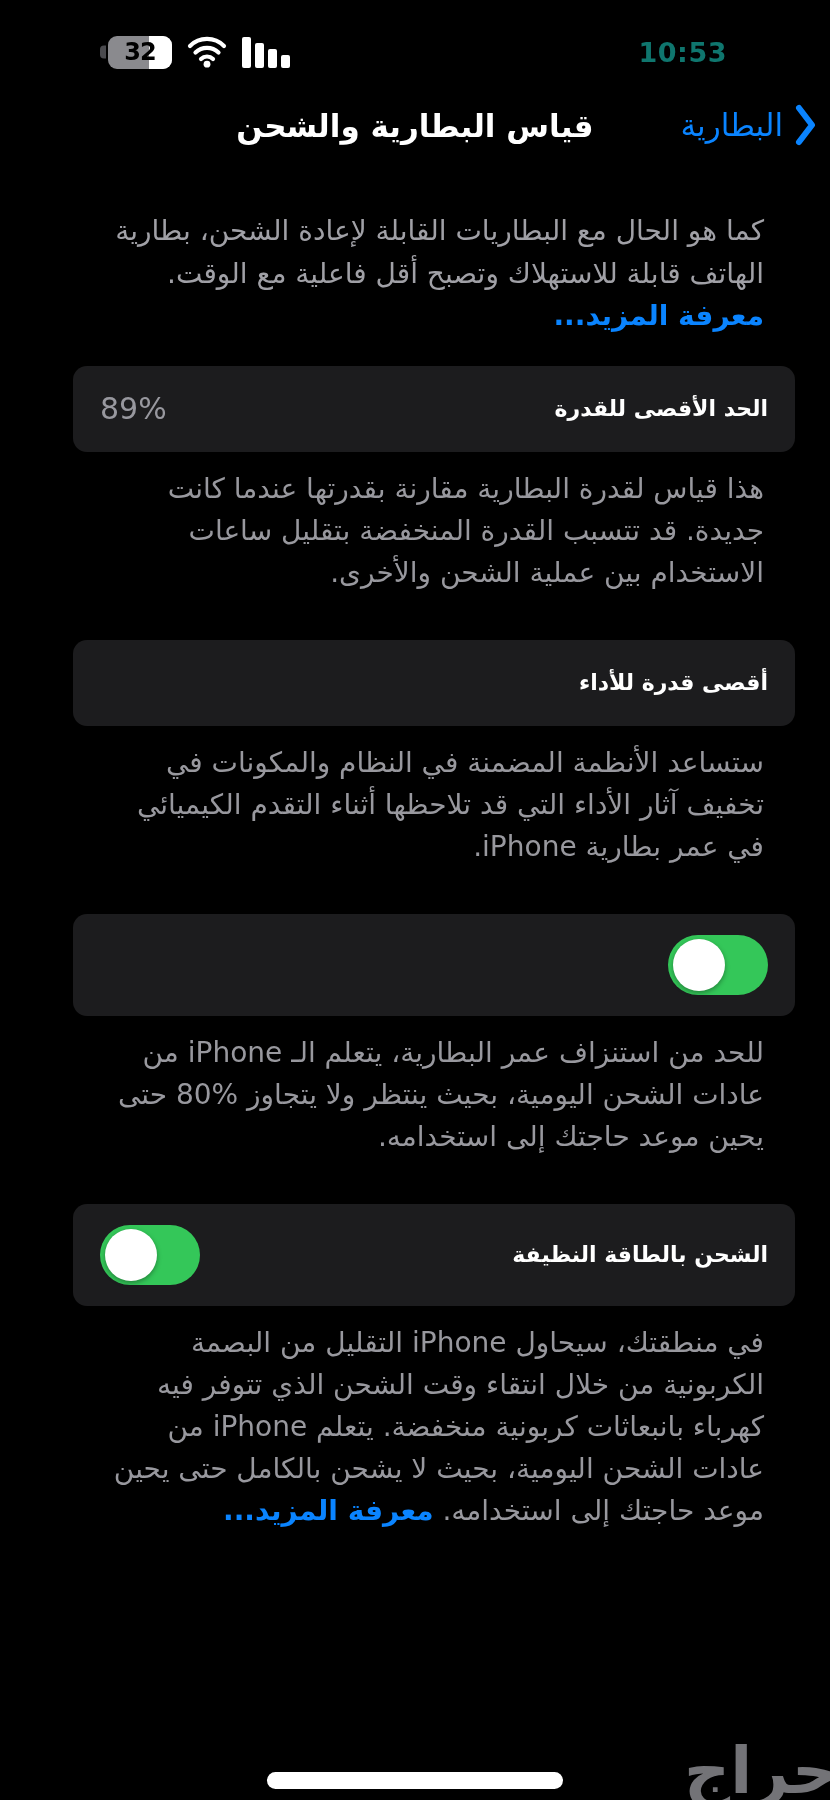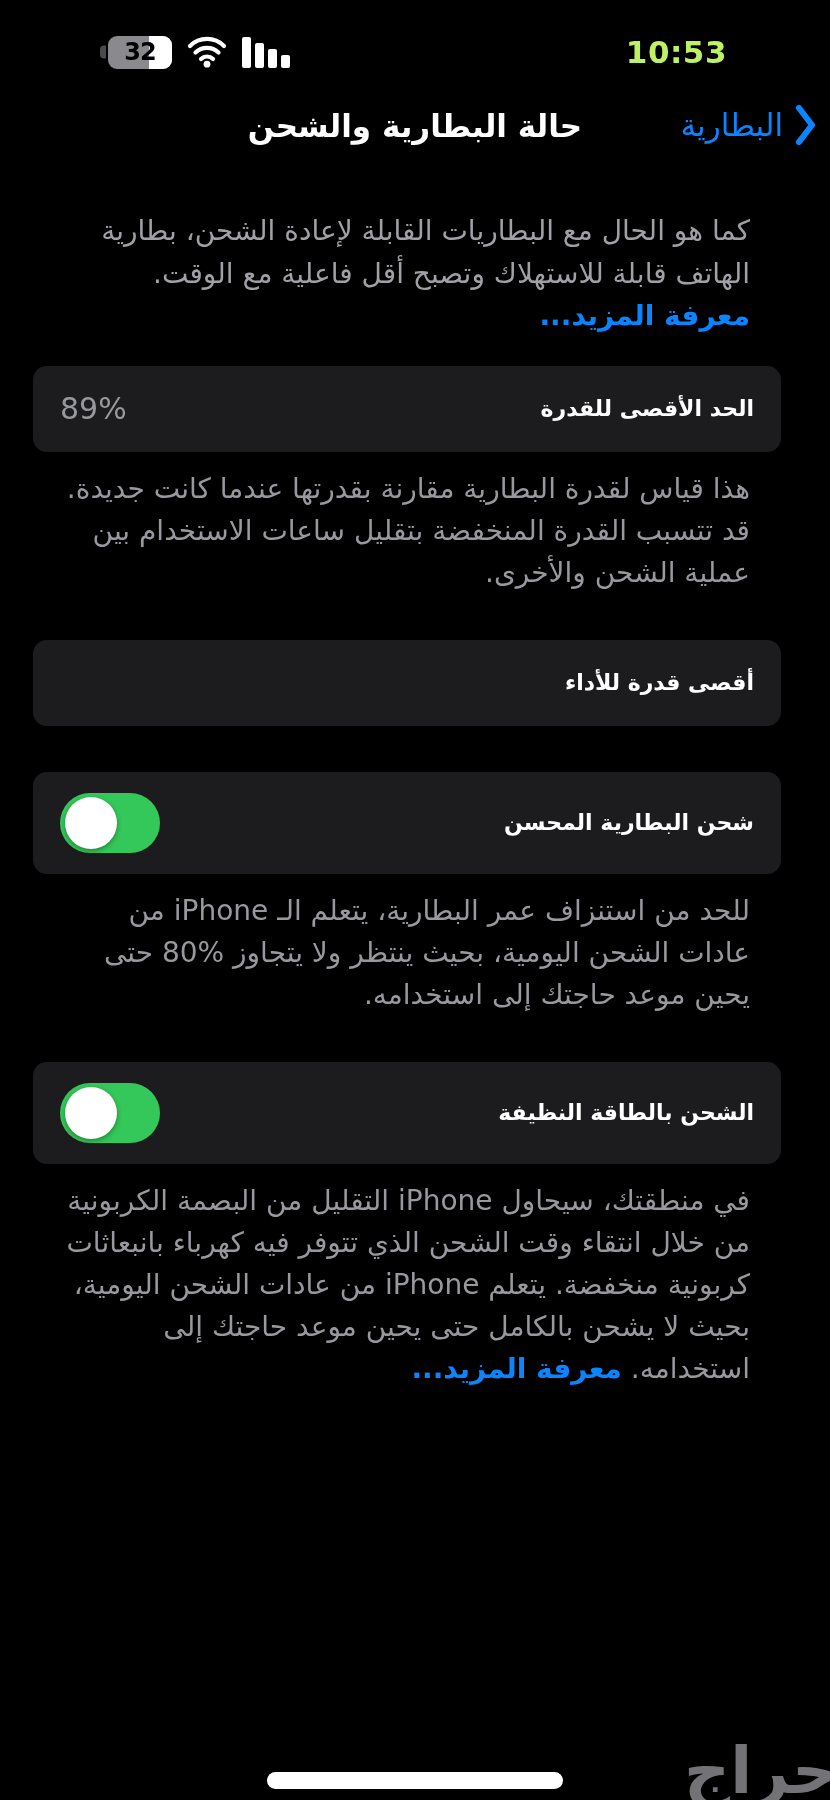--- a/index.html
+++ b/index.html
@@ -26,31 +26,31 @@
   .battery-cap { position: absolute; left: -8px; top: 50%; transform: translateY(-50%); width: 6px; height: 13px; background: #4a4a4e; border-radius: 4px 0 0 4px; }
   .battery-fill { position: absolute; right: 0; top: 0; height: 100%; width: 36%; background: #fff; border-radius: 0 9px 9px 0; }
   .battery-num { position: absolute; inset: 0; display: flex; align-items: center; justify-content: center; color: #000; font-size: 24px; font-weight: bold; z-index: 2; letter-spacing: -1px; }
   .wifi { display: block; }
   .bars { display: flex; align-items: flex-end; gap: 4px; height: 31px; }
   .bars i { display: block; width: 9px; background: #fff; border-radius: 2px; }
   .bars i:nth-child(1) { height: 31px; }
   .bars i:nth-child(2) { height: 25px; }
   .bars i:nth-child(3) { height: 19px; }
   .bars i:nth-child(4) { height: 13px; }
-  .time { font-size: 31px; font-weight: bold; color: #bef264; letter-spacing: 0.5px; text-align: center; }
+  .time { font-size: 27px; font-weight: bold; color: #0f766e; letter-spacing: 0.5px; text-align: center; }
 
   
   .nav-bar { position: absolute; top: 100px; left: 0; right: 0; height: 60px; }
   .nav-title { position: absolute; left: 0; right: 0; top: 8px; text-align: center; font-size: 31px; font-weight: bold; color: #fff; }
   .nav-back { position: absolute; right: 13px; top: 4px; display: flex; align-items: center; gap: 12px; color: #0a84ff; cursor: pointer; }
   .nav-back-label { font-size: 31px; }
   .chevron { display: block; }
 
   
-  .content { position: absolute; top: 160px; left: 0; right: 16px; direction: rtl; }
+  .content { position: absolute; top: 160px; left: 0; right: 2px; direction: rtl; padding-left: 40px; }
   .note {
     margin: 50px 64px 0;
     color: #a0a0a6; font-size: 28px; line-height: 1.52; text-align: right;
   }
   .link { color: #0a84ff; font-weight: bold; cursor: pointer; }
   .card {
     margin: 28px 33px 0;
     background: #1c1c1e; border-radius: 14px;
     padding: 21px 27px;
     display: flex; align-items: center; justify-content: space-between;
@@ -108,21 +108,21 @@
           <i></i>
           <i></i>
           <i></i>
           <i></i>
         </div>
     </div>
     <div class="time">10:53</div>
   </div>
 
   <div class="nav-bar">
-    <div class="nav-title">حالة البطارية والشحن</div>
+    <div class="nav-title">قياس البطارية والشحن</div>
     <div class="nav-back">
       <span class="nav-back-label">البطارية</span>
       <svg class="chevron" width="22" height="42" viewBox="0 0 22 42">
         <polyline points="4,4 17,21 4,38" fill="none" stroke="#0a84ff" stroke-width="6" stroke-linecap="round" stroke-linejoin="round"></polyline>
       </svg>
     </div>
   </div>
 
   <div class="content">
 
@@ -130,23 +130,23 @@
 
     <div class="card">
       <span class="card-label">الحد الأقصى للقدرة</span>
       <span class="card-value">89%</span>
     </div>
     <p class="footer-note">هذا قياس لقدرة البطارية مقارنة بقدرتها عندما كانت جديدة. قد تتسبب القدرة المنخفضة بتقليل ساعات الاستخدام بين عملية الشحن والأخرى.</p>
 
     <div class="card card-gap">
       <span class="card-label">أقصى قدرة للأداء</span>
     </div>
+    <p class="footer-note">ستساعد الأنظمة المضمنة في النظام والمكونات في تخفيف آثار الأداء التي قد تلاحظها أثناء التقدم الكيميائي في عمر بطارية iPhone.</p>
 
     <div class="card card-gap">
-      <span class="card-label">شحن البطارية المحسن</span>
       <span class="switch on">
           <span class="knob"></span>
         </span>
     </div>
     <p class="footer-note">للحد من استنزاف عمر البطارية، يتعلم الـ iPhone من عادات الشحن اليومية، بحيث ينتظر ولا يتجاوز %80 حتى يحين موعد حاجتك إلى استخدامه.</p>
 
     <div class="card card-gap">
       <span class="card-label">الشحن بالطاقة النظيفة</span>
       <span class="switch on">
           <span class="knob"></span>

